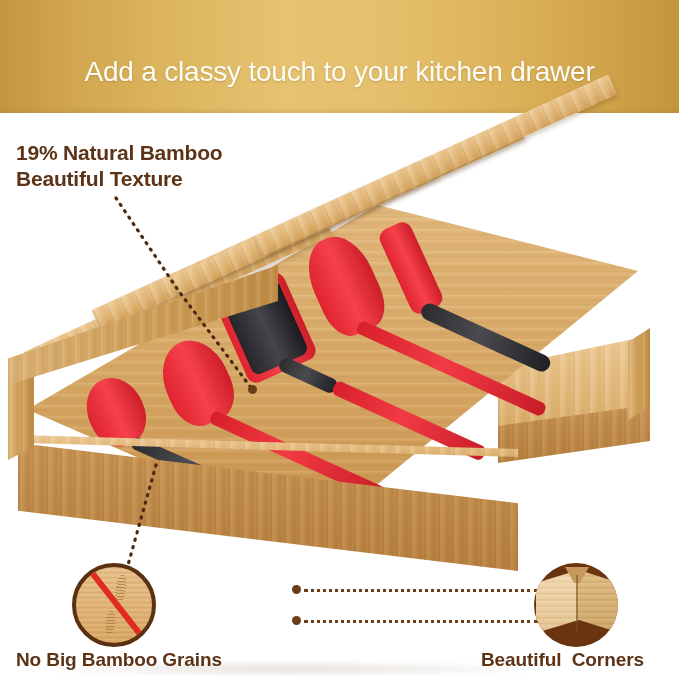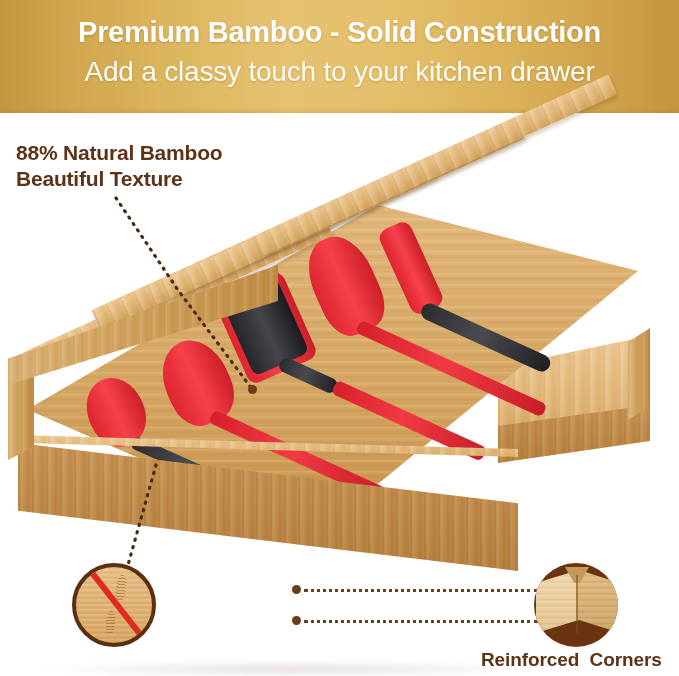--- a/index.html
+++ b/index.html
@@ -228,25 +228,24 @@
     background: radial-gradient(ellipse at center, rgba(90,60,25,0.16), rgba(255,255,255,0) 70%);
     filter: blur(2px);
   }
 </style>
 </head>
 <body>
 
 <div id="stage">
 
   <div id="header-banner">
-    <div class="banner-title">Premium Bamboo - Solid Construction</div>
     <div class="banner-subtitle">Add a classy touch to your kitchen drawer</div>
   </div>
 
-  <div id="feature-note-top" class="callout-text">88% Natural Bamboo
+  <div id="feature-note-top" class="callout-text">19% Natural Bamboo
 Beautiful Texture</div>
 
   <div id="product-photo">
 
     <div id="tray-shadow"></div>
 
     <div class="plane bamboo-light" style="left:498px; top:223px; width:150px; height:112px;
                 clip-path: polygon(0% 28%, 100% 0%, 100% 68%, 0% 100%);
                 border-radius:2px;"></div>
     <div class="plane bamboo-dark" style="left:498px; top:292px; width:152px; height:58px;
@@ -346,20 +345,21 @@
   <div class="leader" style="left:292px; top:616px; width:250px; height:10px;">
     <div class="dot-big" style="left:0; top:0;"></div>
     <div class="leader-h" style="left:12px; top:4px; width:234px;"></div>
   </div>
 
   <div id="circle-no-grains" class="circle-callout">
     <div class="grain-mark" style="left:40px; top:8px; width:10px; height:26px; transform: rotate(8deg);"></div>
     <div class="grain-mark" style="left:30px; top:44px; width:9px; height:24px; transform: rotate(6deg);"></div>
     <div id="no-grains-slash"></div>
   </div>
+  <div id="label-no-grains" class="callout-text">No Big Bamboo Grains</div>
 
   <div id="circle-reinforced-corner" class="circle-callout">
 
     <div class="plane" style="left:2px; top:6px; width:46px; height:64px;
                 clip-path: polygon(0% 22%, 100% 0%, 100% 78%, 0% 100%);
                 background-image:
                   repeating-linear-gradient(to bottom,
                     rgba(255,255,255,0.00) 0px, rgba(150,100,40,0.12) 1px,
                     rgba(255,255,255,0.18) 2px, rgba(255,255,255,0.00) 6px),
                   linear-gradient(to bottom,#f0d7ab,#e2c08a);"></div>
@@ -372,15 +372,15 @@
                     rgba(255,255,255,0.12) 2px, rgba(255,255,255,0.00) 6px),
                   linear-gradient(to bottom,#dfbb80,#cda464);"></div>
 
     <div class="plane" style="left:31px; top:4px; width:24px; height:16px;
                 clip-path: polygon(0% 0%, 100% 0%, 62% 100%, 38% 100%);
                 background: #c49a5c;"></div>
 
     <div class="plane" style="left:42px; top:12px; width:2px; height:58px;
                 background: rgba(120,78,28,0.55);"></div>
   </div>
-  <div id="label-reinforced-corners" class="callout-text">Reinforced  Corners</div>
+  <div id="label-reinforced-corners" class="callout-text">Beautiful  Corners</div>
 
 </div>
 
 </body></html>

